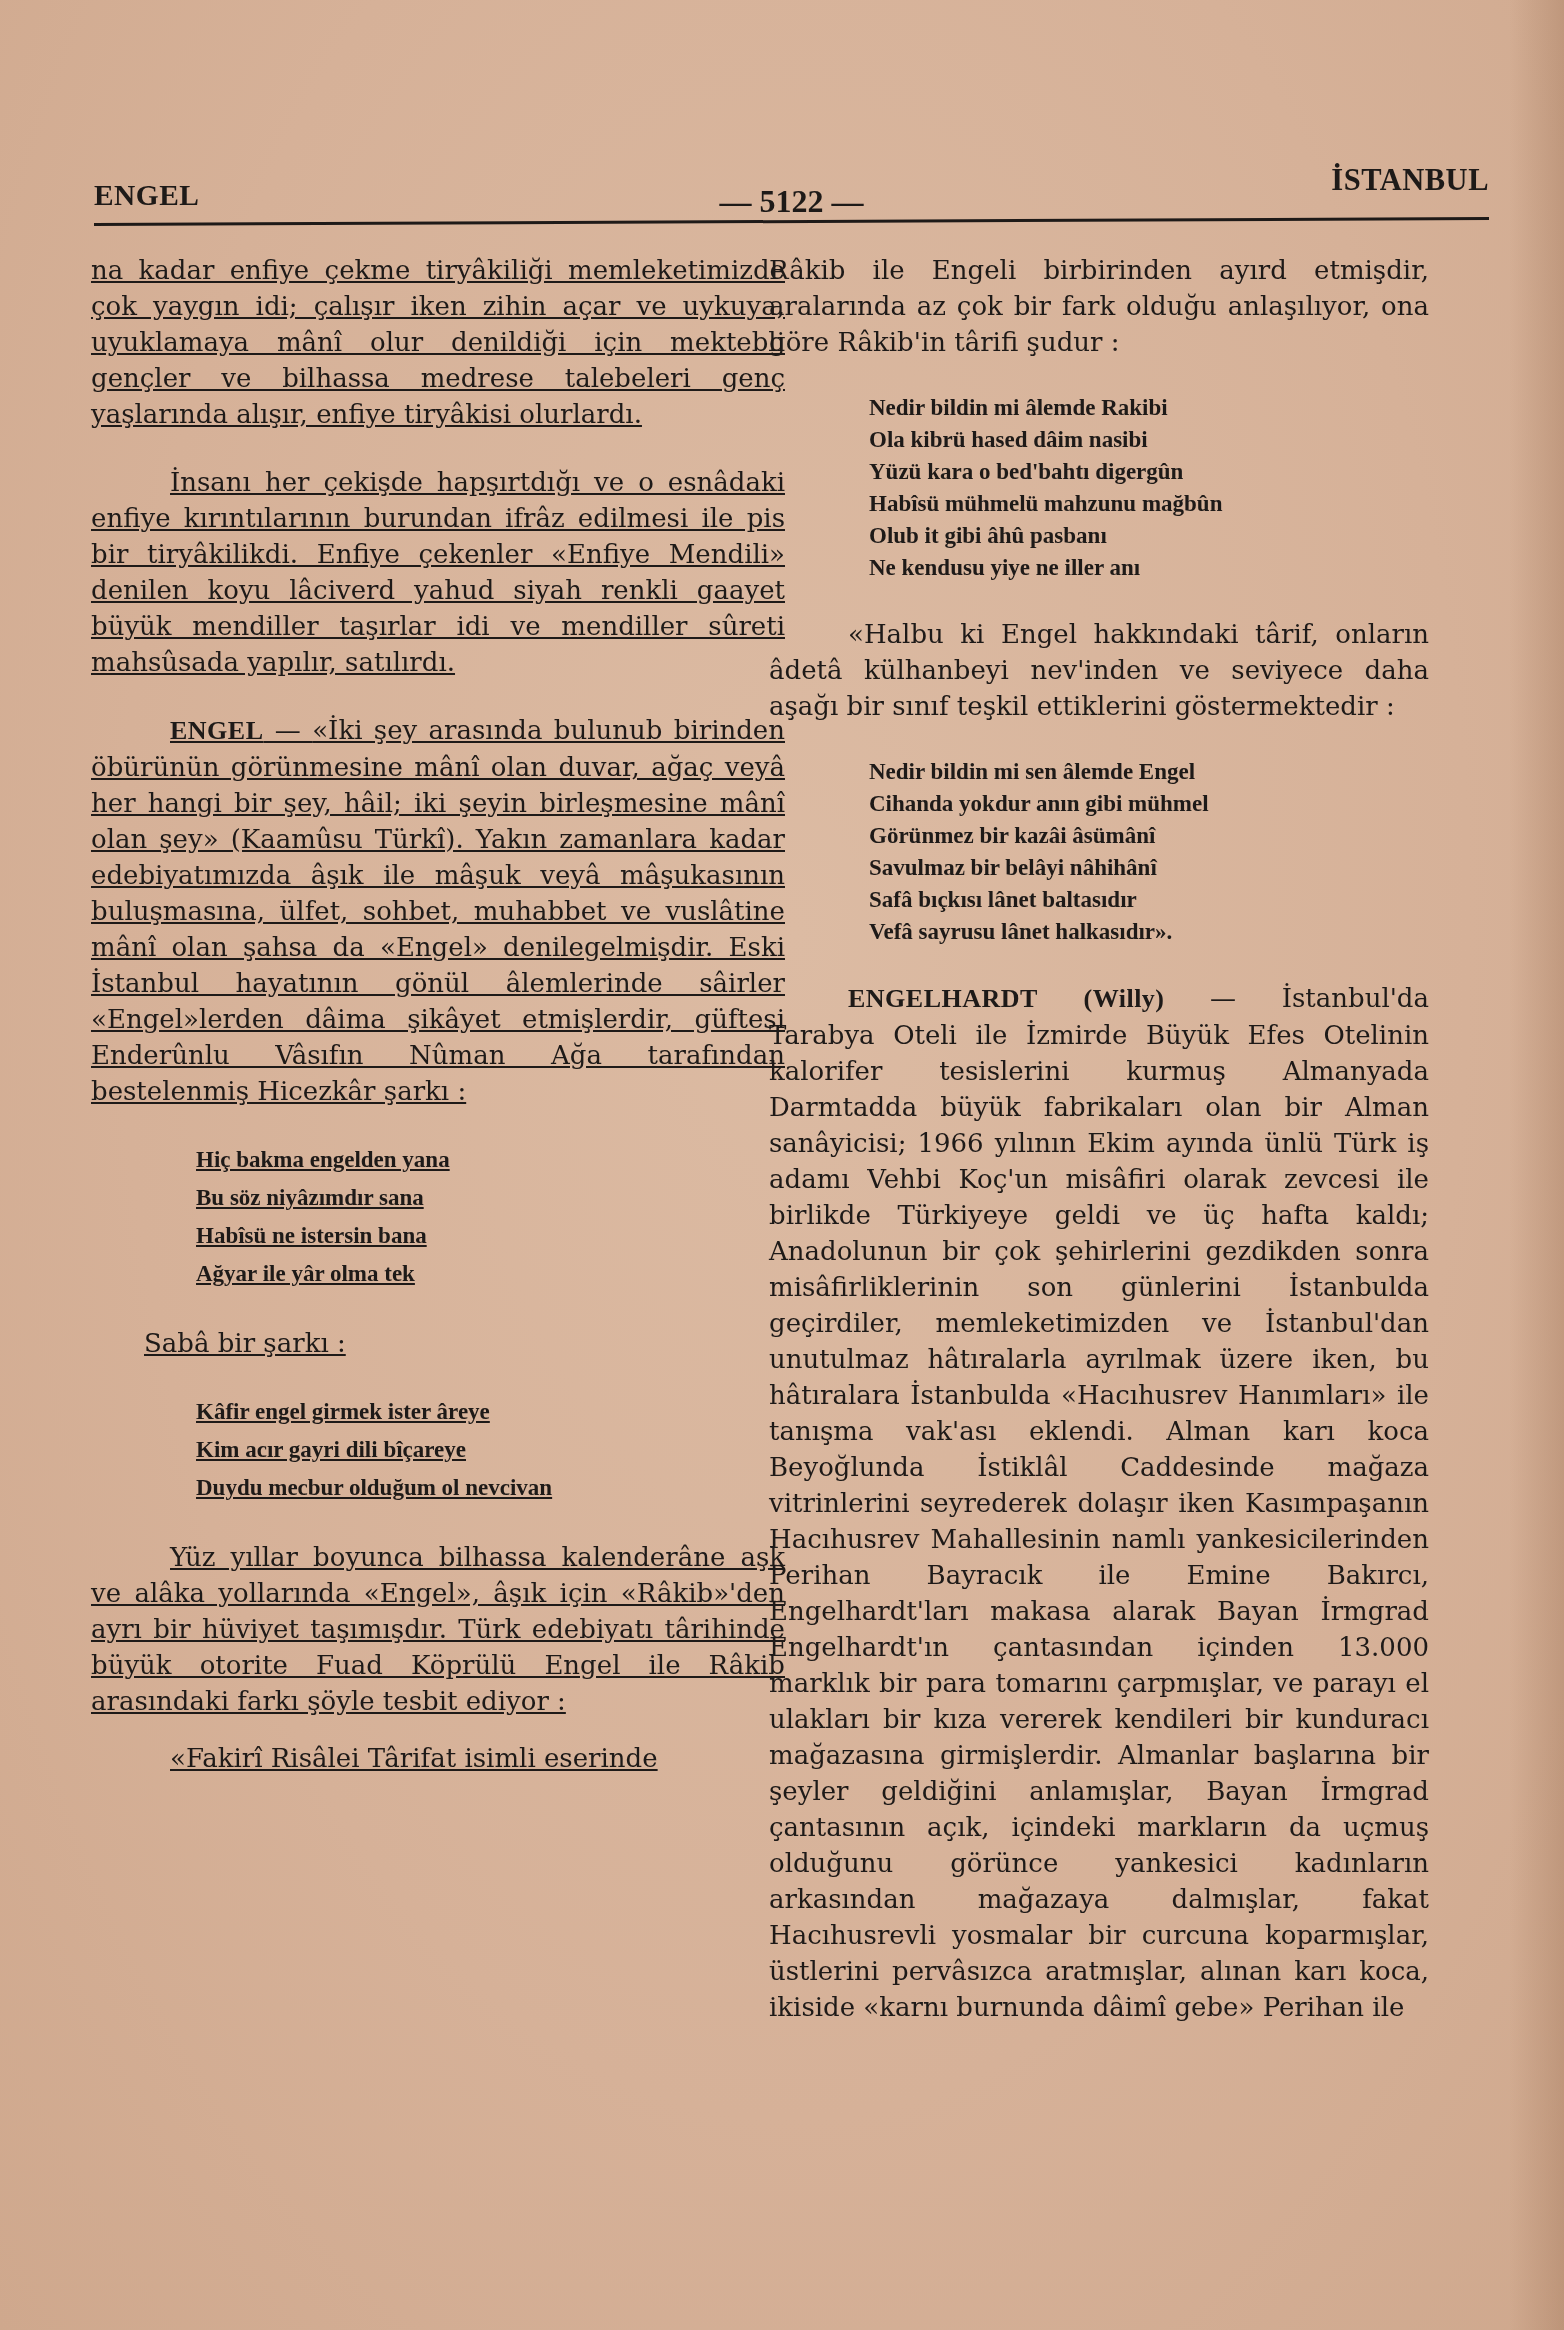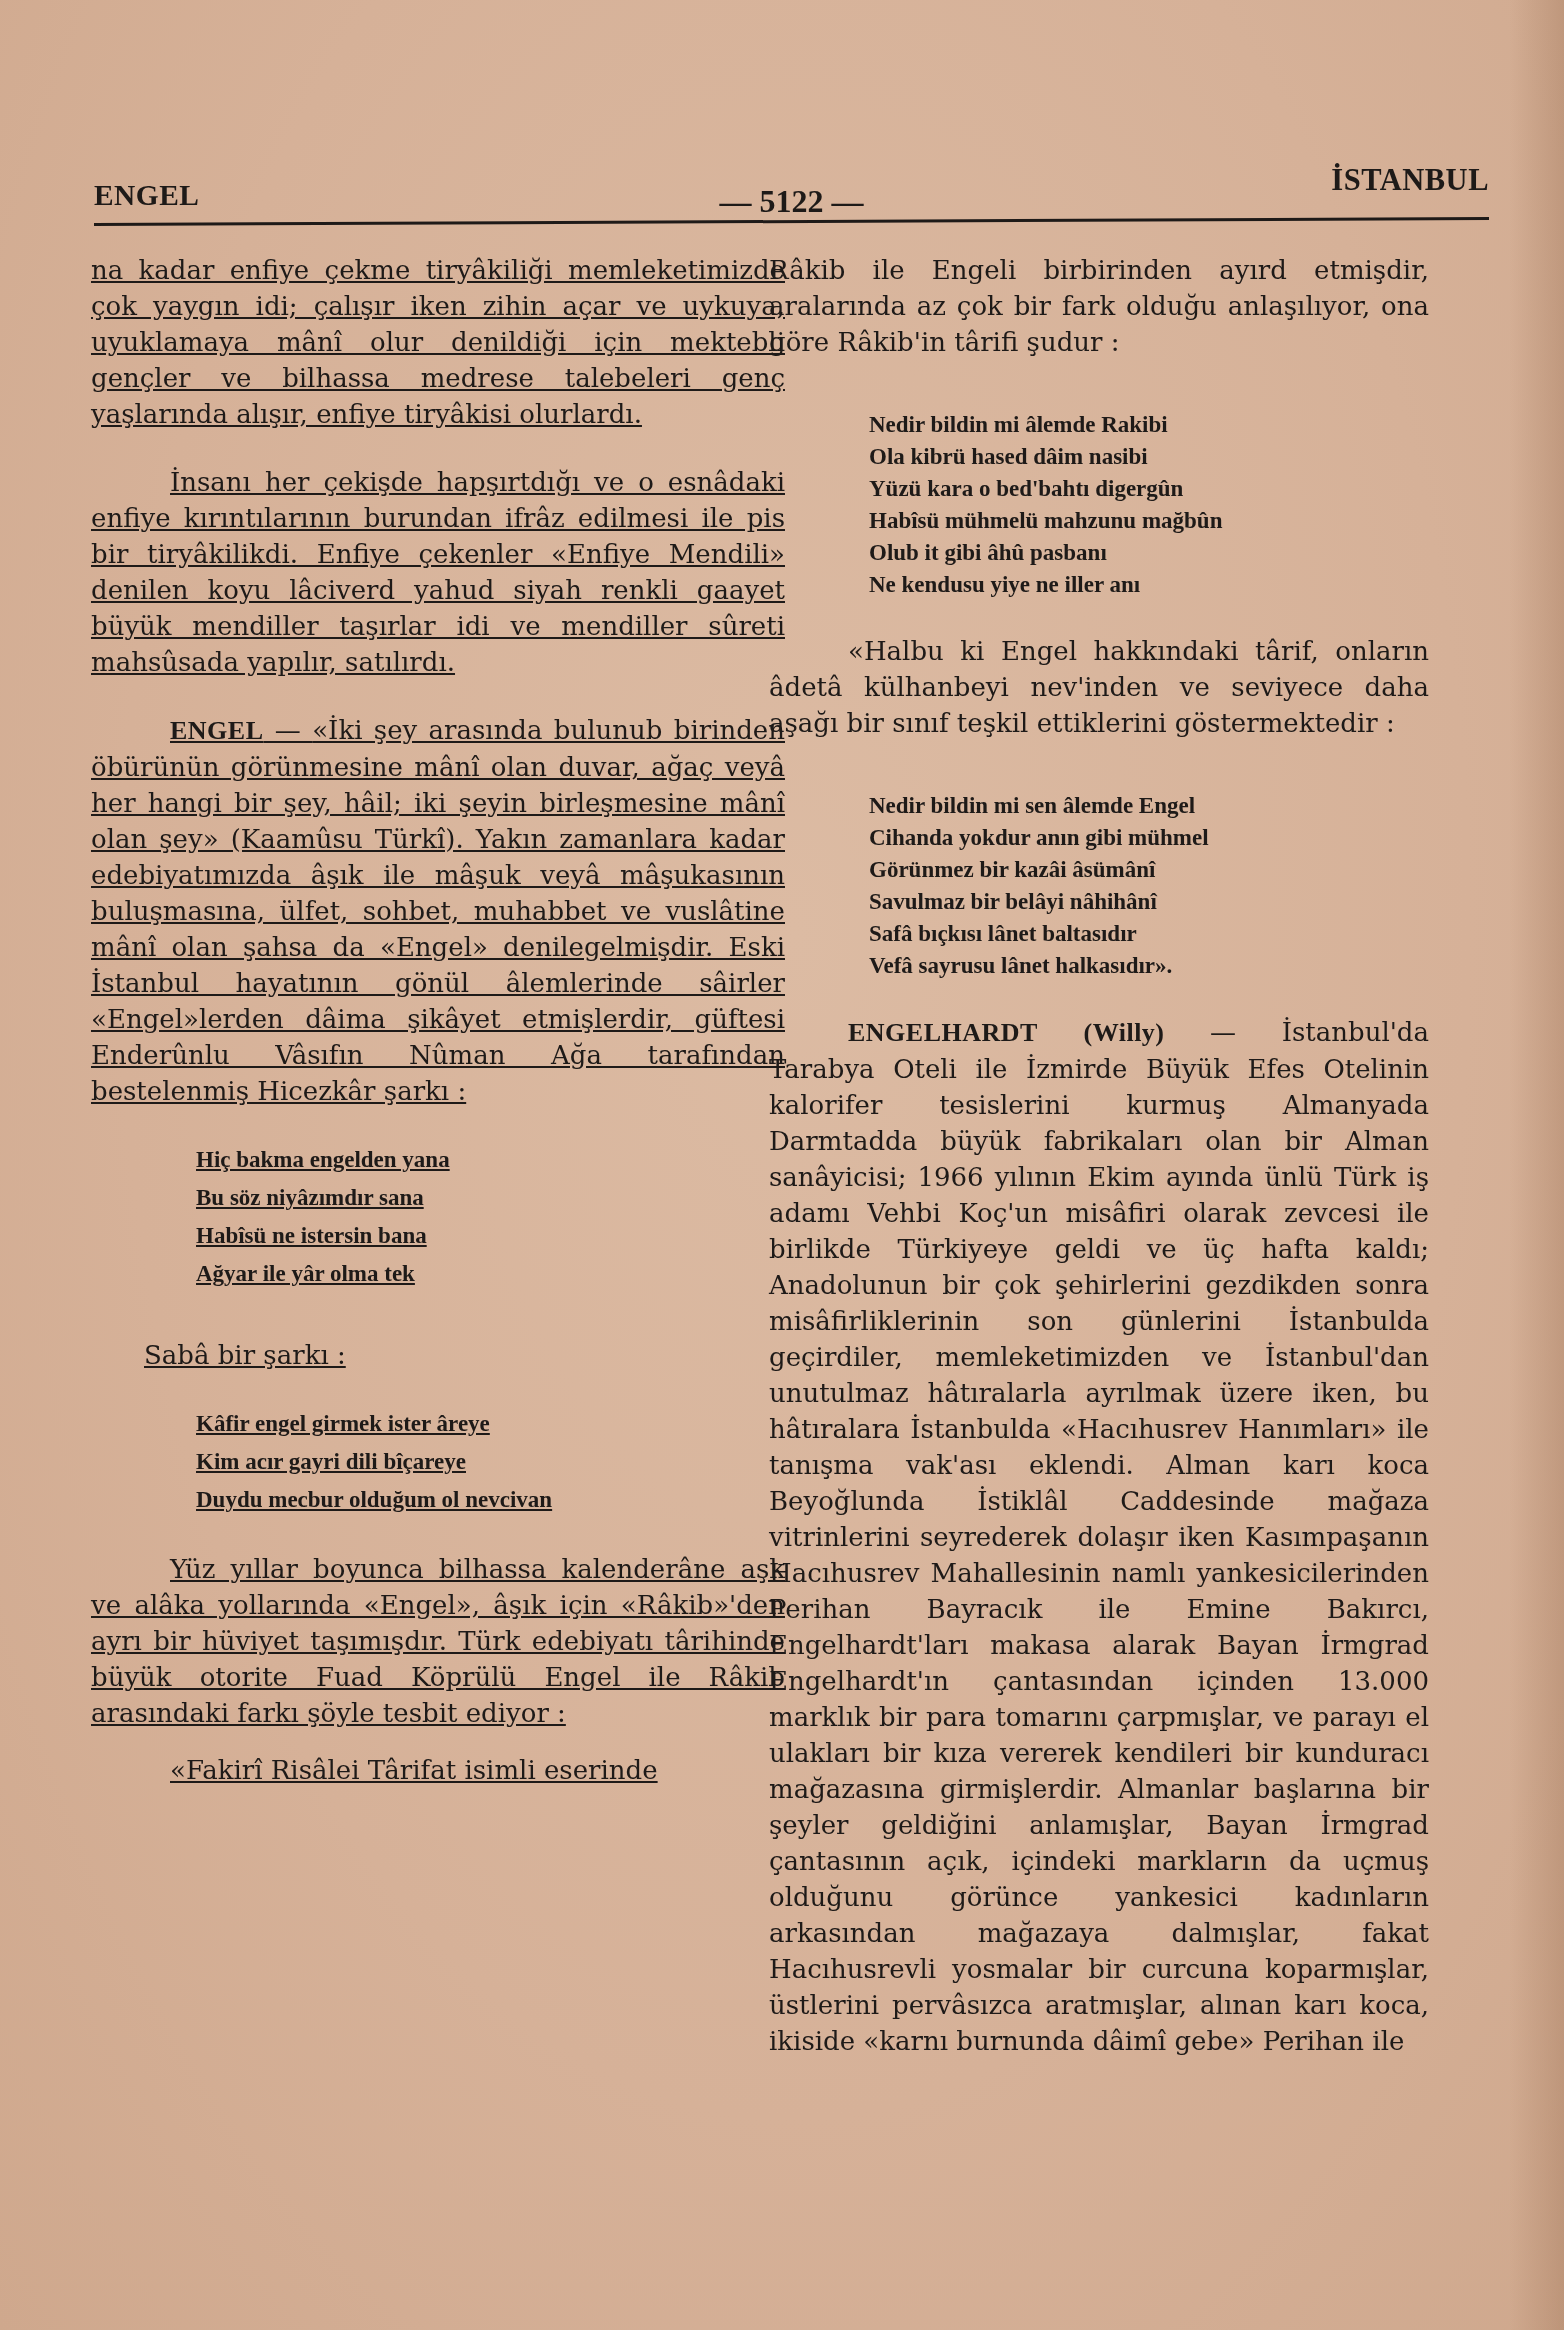--- a/index.html
+++ b/index.html
@@ -44,23 +44,23 @@
     .col.left { left: 91px; text-decoration: underline; }
     .col.right { left: 769px; width: 660px; }
     p { margin: 0; text-align: justify; }
     .indent { text-indent: 79px; }
     .gap { height: 32px; }
     .gap-s { height: 21px; }
     .poem {
       font-family: "Liberation Serif", serif; font-weight: bold;
       font-size: 23px; line-height: 38px; padding-left: 105px;
     }
-    .col.right .poem { padding-left: 100px; line-height: 32px; margin-top: 17px; }
+    .col.right .poem { padding-left: 100px; line-height: 32px; }
     .lemma { font-weight: bold; font-family: "Liberation Serif", serif; letter-spacing: 0.5px; }
-    .plain-indent { padding-left: 53px; margin-top: 12px; }
+    .plain-indent { padding-left: 53px; }
   </style>
 </head>
 <body>
 
 <div class="page">
 
   <div class="header">
     <span class="hdr-left">ENGEL</span>
     <div class="hdr-center">— 5122 —</div>
     <span class="hdr-right">İSTANBUL</span>

